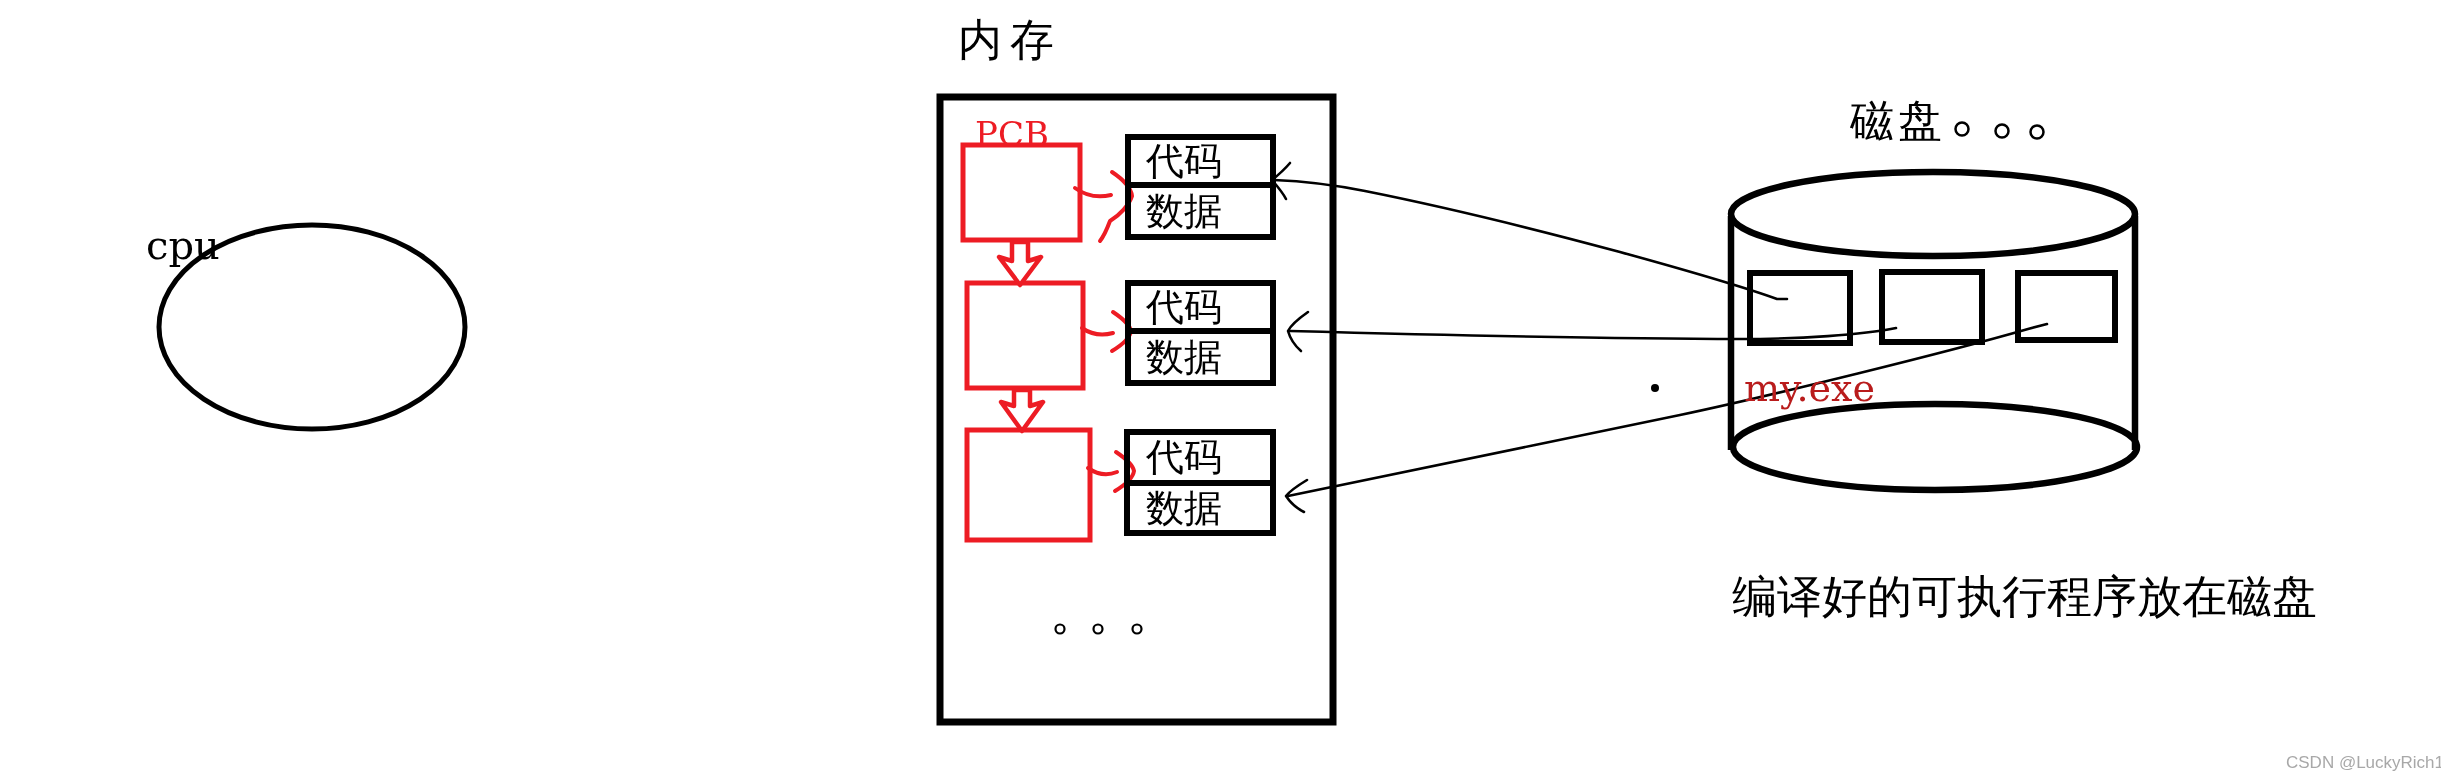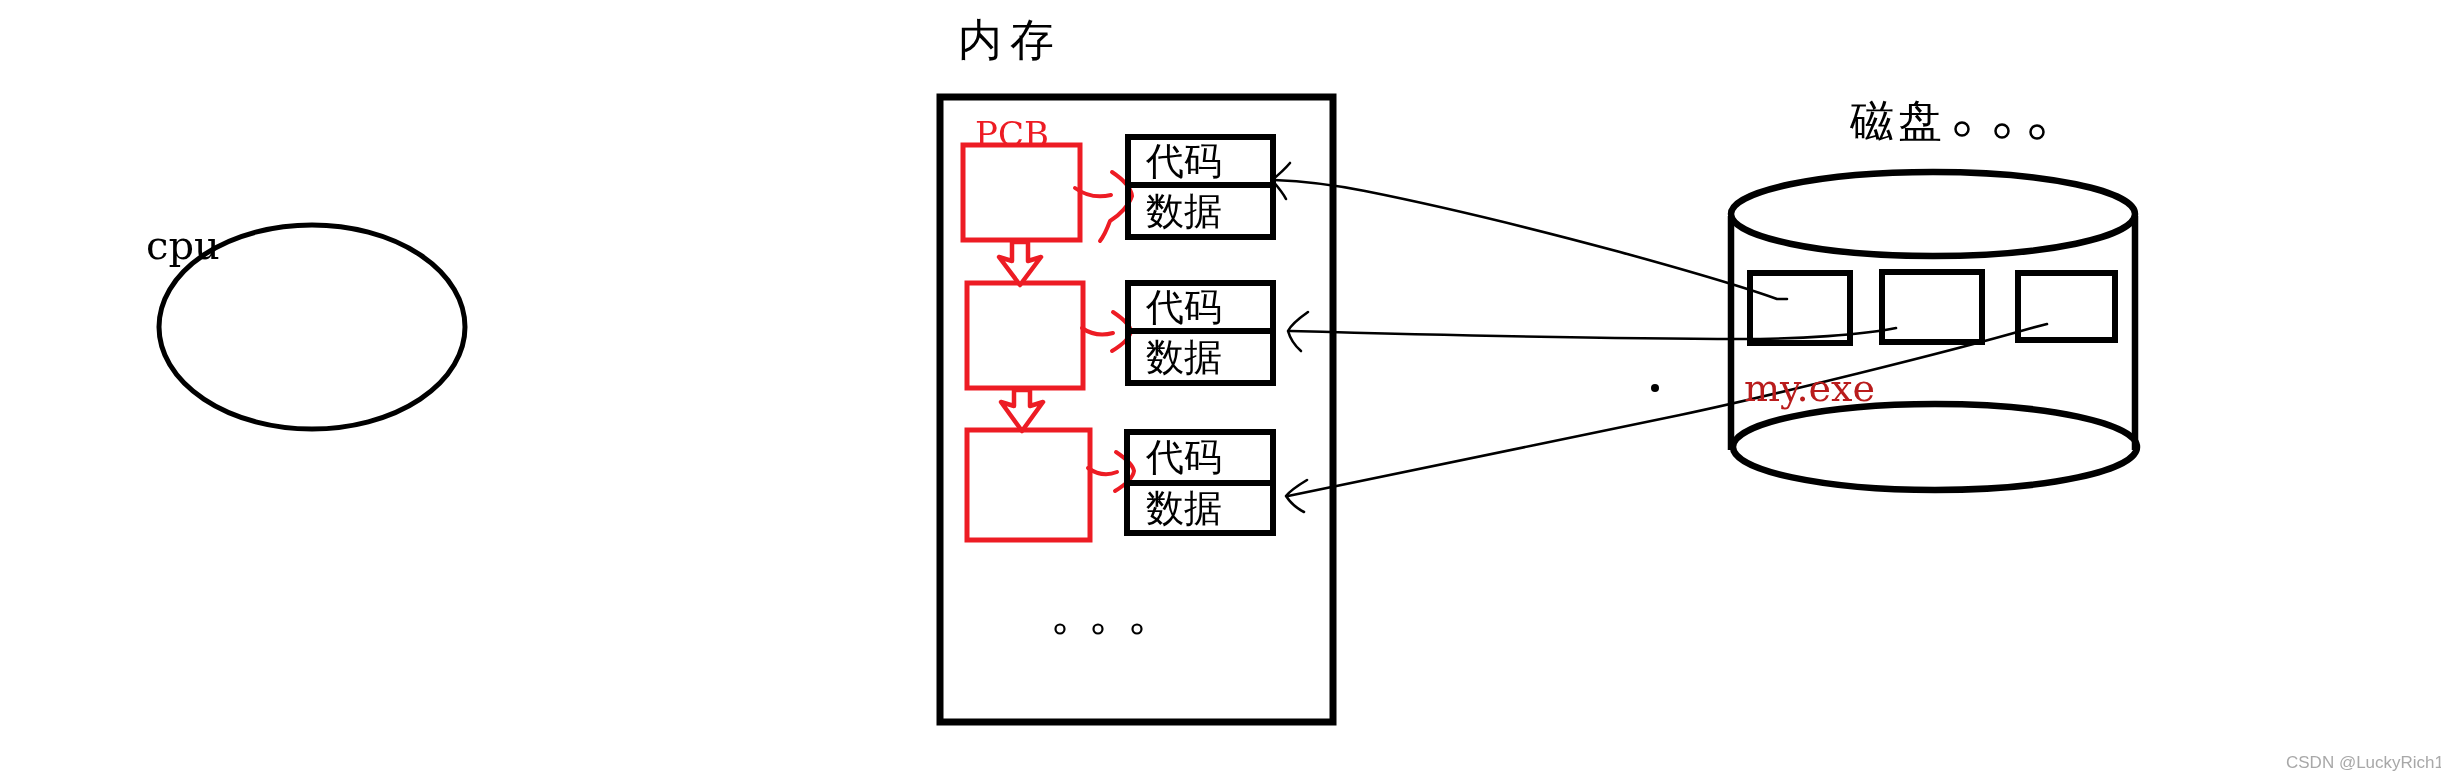--- a/index.html
+++ b/index.html
@@ -121,15 +121,16 @@
   <div class="label cjk cell-label code1">代码</div>
   <div class="label cjk cell-label data1">数据</div>
   <div class="label cjk cell-label code2">代码</div>
   <div class="label cjk cell-label data2">数据</div>
   <div class="label cjk cell-label code3">代码</div>
   <div class="label cjk cell-label data3">数据</div>
 
   <div class="label cjk disk-title">磁盘</div>
   <div class="label latin myexe-label">my.exe</div>
 
+  <div class="label cjk caption-label">编译好的可执行程序放在磁盘</div>
 
   <div class="label watermark">CSDN @LuckyRich1</div>
 </div>
 
 </body></html>

